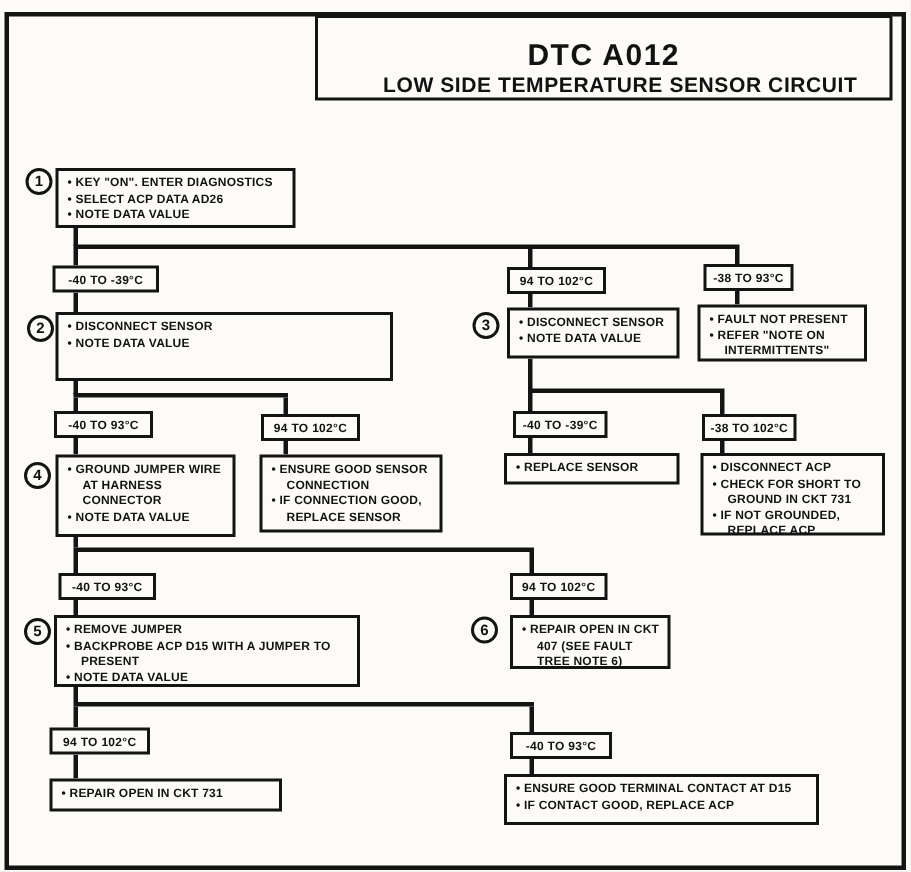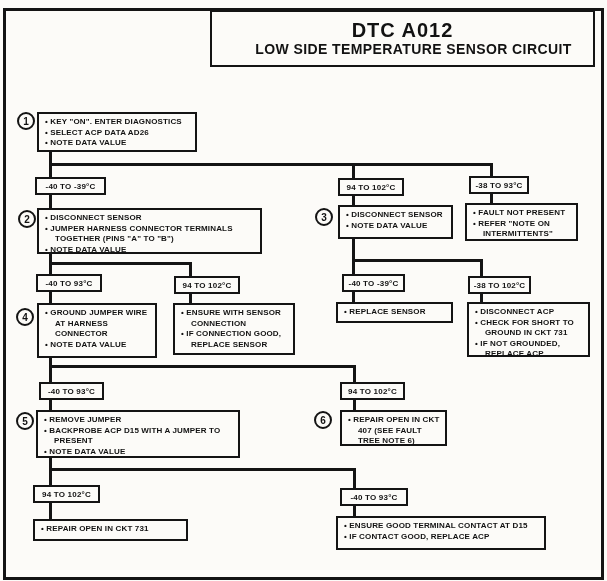--- a/index.html
+++ b/index.html
@@ -8,21 +8,21 @@
     font-family:"Liberation Sans","DejaVu Sans",sans-serif;color:#121212;
     overflow:hidden;
   }
   .frame{
     position:absolute;left:3px;top:8px;width:595px;height:566px;
     border:3px solid #141414;
   }
   .titlebox{
     position:absolute;left:210px;top:10px;width:381px;height:53px;
     background:#fcfbf8;border:2px solid #141414;
-    display:flex;flex-direction:column;align-items:center;justify-content:center;
+    display:flex;flex-direction:column;align-items:center;justify-content:flex-end;
     text-align:center;
   }
   .title-main{font-size:20px;font-weight:bold;letter-spacing:1px;line-height:1.1;}
   .title-sub{font-size:14px;font-weight:bold;letter-spacing:.4px;line-height:1.2;padding-left:22px;}
   .node{
     position:absolute;background:#fcfbf8;border:2px solid #141414;
     padding:3px 4px 2px 6px;font-size:8px;font-weight:bold;line-height:1.32;
     letter-spacing:.15px;box-sizing:border-box;
   }
   .node .ln{padding-left:10px;text-indent:-10px;}
@@ -152,41 +152,40 @@
   <div class="stepcircle c6">6</div>
 
   <div class="node n-step1">
     <div class="ln">• KEY "ON". ENTER DIAGNOSTICS</div>
     <div class="ln">• SELECT ACP DATA AD26</div>
     <div class="ln">• NOTE DATA VALUE</div>
   </div>
 
   <div class="node n-step2">
     <div class="ln">• DISCONNECT SENSOR</div>
-    <div class="ln">• JUMPER HARNESS CONNECTOR TERMINALS TOGETHER (PINS "A" TO "B")</div>
     <div class="ln">• NOTE DATA VALUE</div>
   </div>
 
   <div class="node n-step3">
     <div class="ln">• DISCONNECT SENSOR</div>
     <div class="ln">• NOTE DATA VALUE</div>
   </div>
 
   <div class="node n-fault">
     <div class="ln">• FAULT NOT PRESENT</div>
     <div class="ln">• REFER "NOTE ON INTERMITTENTS"</div>
   </div>
 
   <div class="node n-step4">
     <div class="ln">• GROUND JUMPER WIRE AT HARNESS CONNECTOR</div>
     <div class="ln">• NOTE DATA VALUE</div>
   </div>
 
   <div class="node n-ensuresensor">
-    <div class="ln">• ENSURE WITH SENSOR CONNECTION</div>
+    <div class="ln">• ENSURE GOOD SENSOR CONNECTION</div>
     <div class="ln">• IF CONNECTION GOOD, REPLACE SENSOR</div>
   </div>
 
   <div class="node n-replacesensor">
     <div class="ln">• REPLACE SENSOR</div>
   </div>
 
   <div class="node n-discacp">
     <div class="ln">• DISCONNECT ACP</div>
     <div class="ln">• CHECK FOR SHORT TO GROUND IN CKT 731</div>

